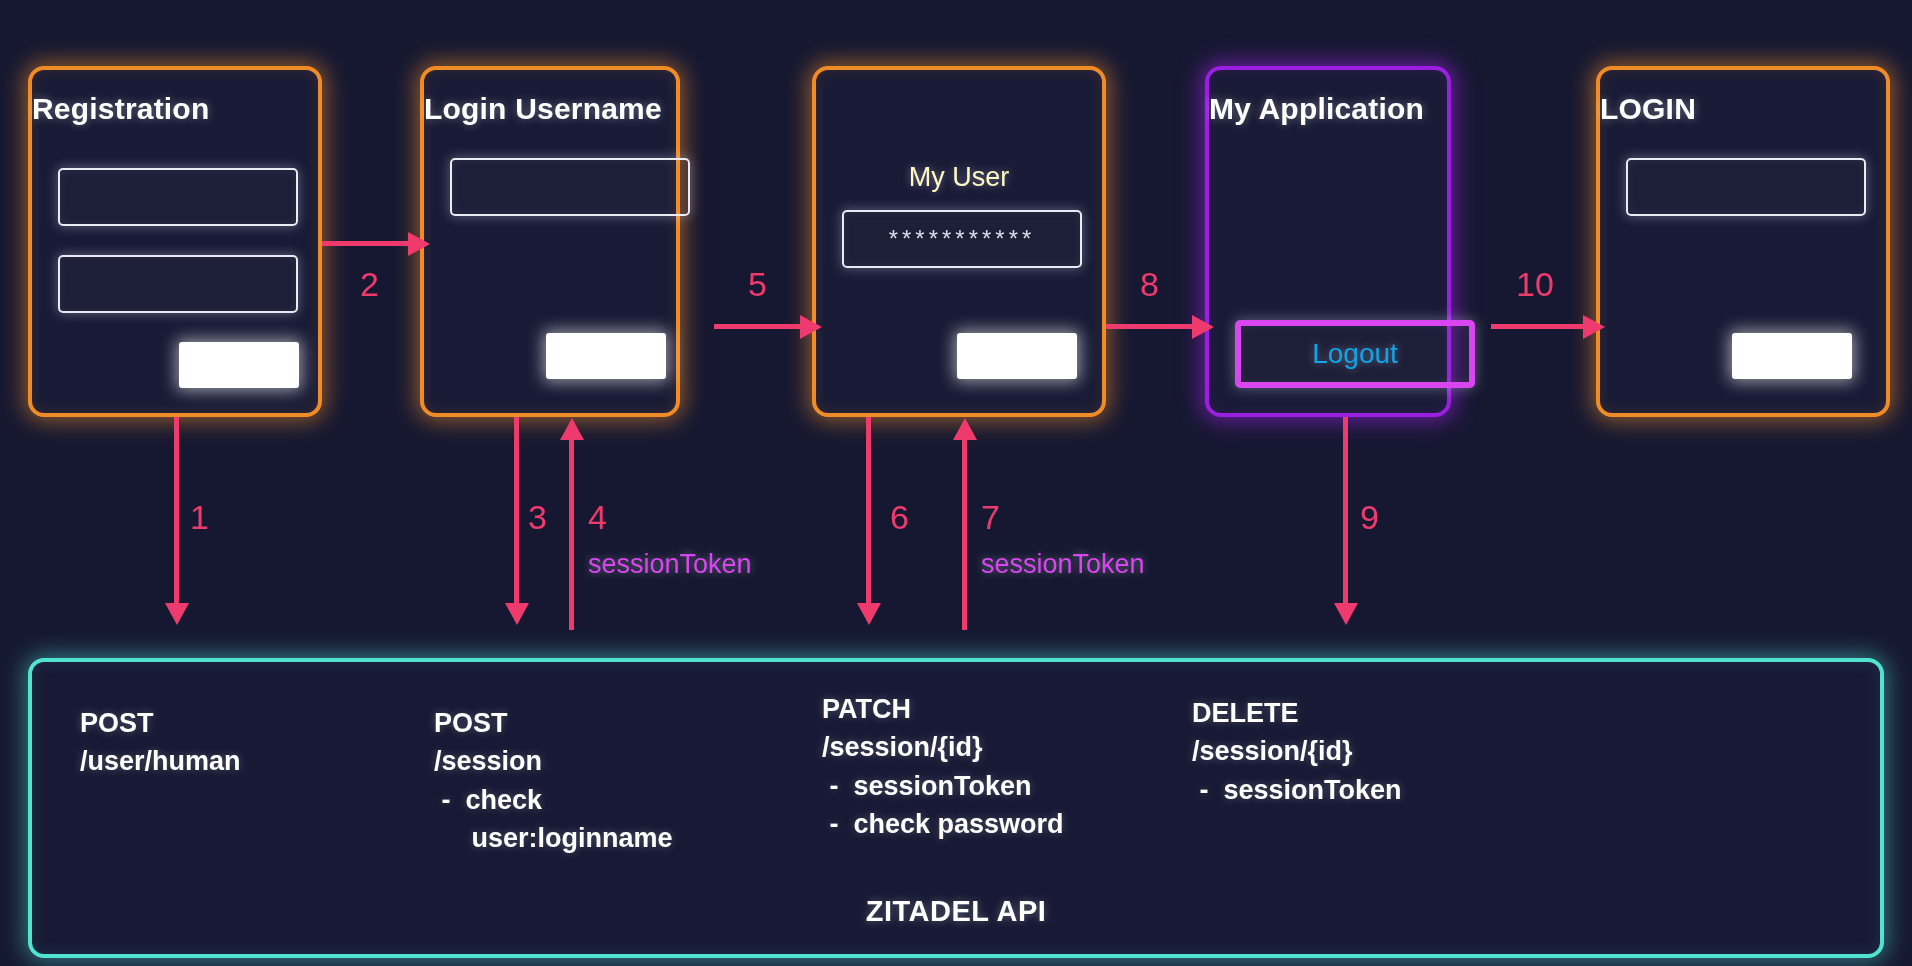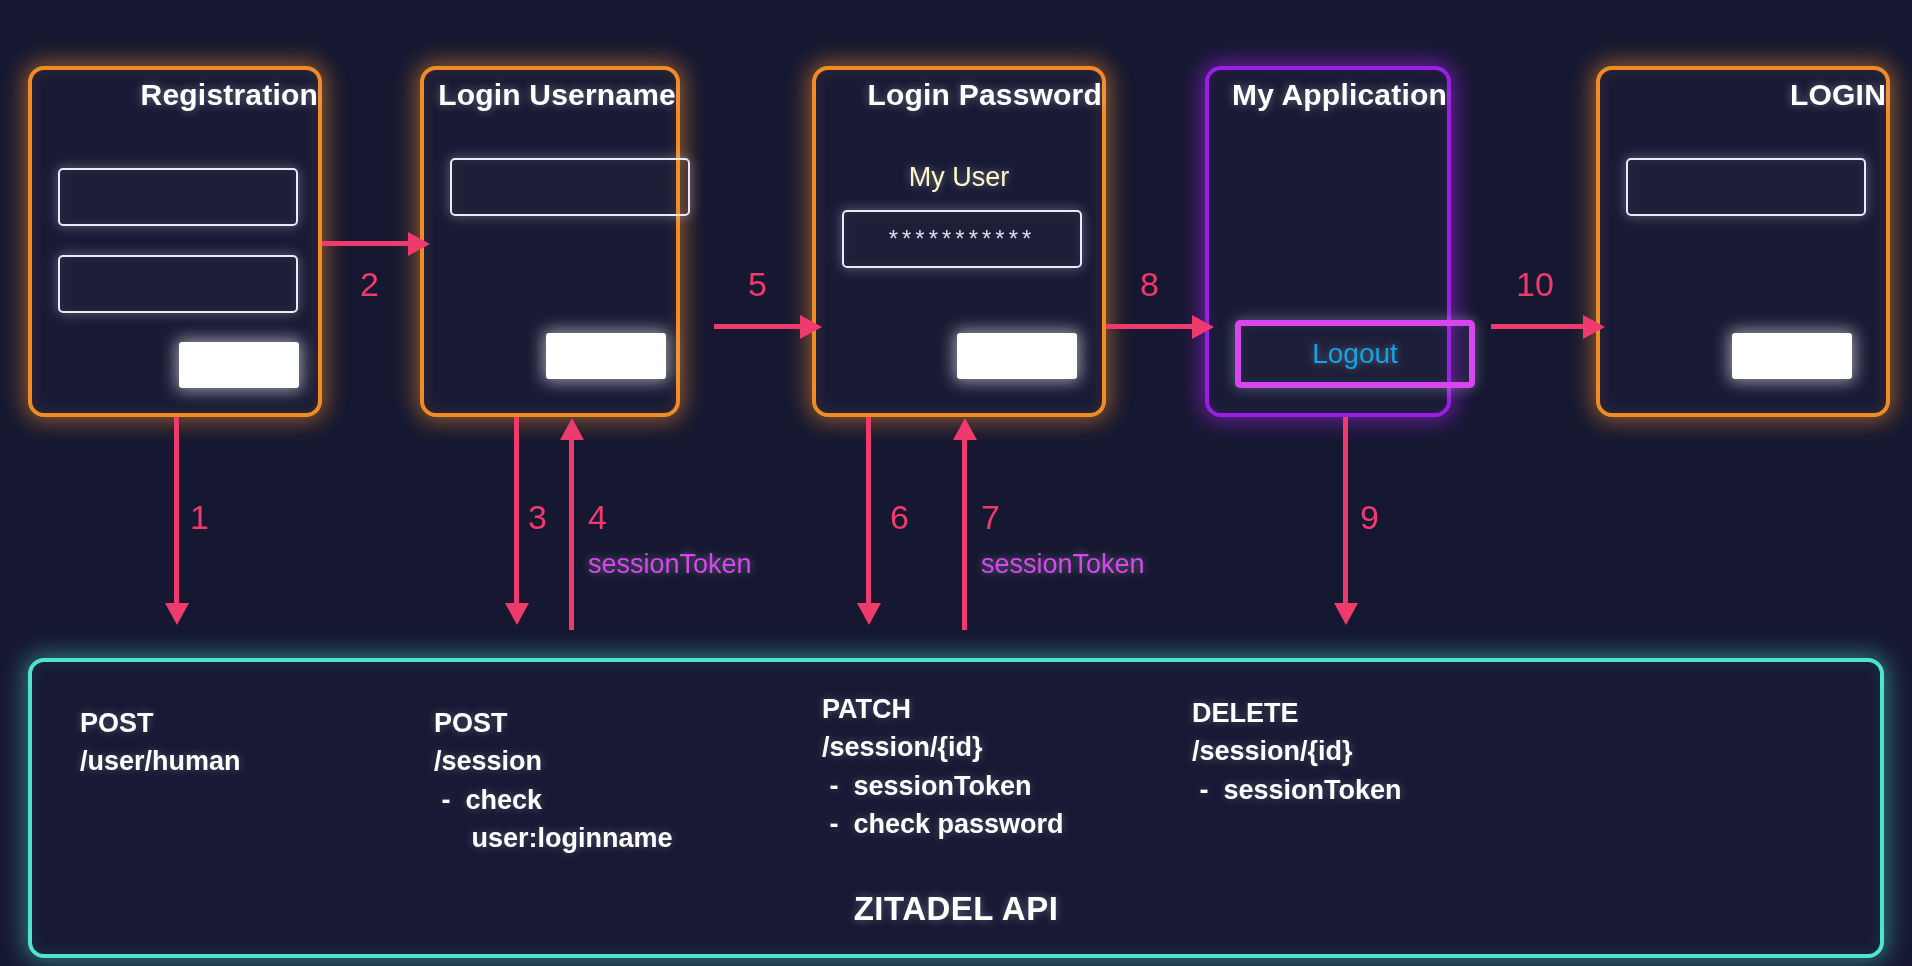--- a/index.html
+++ b/index.html
@@ -26,24 +26,24 @@
     box-shadow: 0 0 22px 4px rgba(240,140,40,0.55),
                 inset 0 0 14px 0 rgba(240,140,40,0.14);
   }
   .card.violet {
     border-color: #9B1FE0;
     box-shadow: 0 0 22px 4px rgba(160,35,230,0.60),
                 inset 0 0 14px 0 rgba(160,35,230,0.14);
   }
   .card-title {
     position: absolute;
-    top: 8px;
+    top: 22px;
     left: 0;
     right: 0;
-    text-align: right;
+    text-align: left;
     color: #FFFFFF;
     font-size: 30px;
     font-weight: bold;
     letter-spacing: 0.2px;
     text-shadow: 0 0 10px rgba(255,255,255,0.35);
   }
 
   
   .field {
     position: absolute;
@@ -116,21 +116,21 @@
     white-space: pre;
     text-shadow: 0 0 8px rgba(255,255,255,0.25);
   }
   #api-footer {
     position: absolute;
     left: 0;
     right: 0;
     bottom: 26px;
     text-align: center;
     color: #FFFFFF;
-    font-size: 33px;
+    font-size: 29px;
     font-weight: bold;
     letter-spacing: 0.5px;
     text-shadow: 0 0 9px rgba(255,255,255,0.3);
   }
 
   
   .arrow-line {
     position: absolute;
     background: #EF3A6E;
   }
@@ -182,21 +182,20 @@
     <div class="solid-btn" style="left:147px; top:272px; width:120px; height:46px;"></div>
   </div>
 
   <div class="card" style="left:420px; top:66px; width:260px; height:351px;">
     <div class="card-title">Login Username</div>
     <div class="field" style="left:26px; top:88px; width:240px; height:58px;"></div>
     <div class="solid-btn" style="left:122px; top:263px; width:120px; height:46px;"></div>
   </div>
 
   <div class="card" style="left:812px; top:66px; width:294px; height:351px;">
-    <div class="card-title">Login Password</div>
     <div class="caption" style="top:92px;">My User</div>
     <div class="field" style="left:26px; top:140px; width:240px; height:58px;">***********</div>
     <div class="solid-btn" style="left:141px; top:263px; width:120px; height:46px;"></div>
   </div>
 
   <div class="card violet" style="left:1205px; top:66px; width:246px; height:351px;">
     <div class="card-title">My Application</div>
     <div class="outline-btn" style="left:26px; top:250px; width:240px; height:68px;">Logout</div>
   </div>
 

